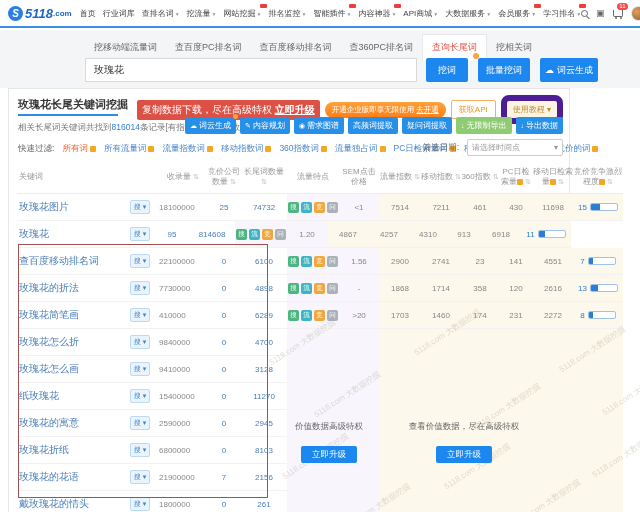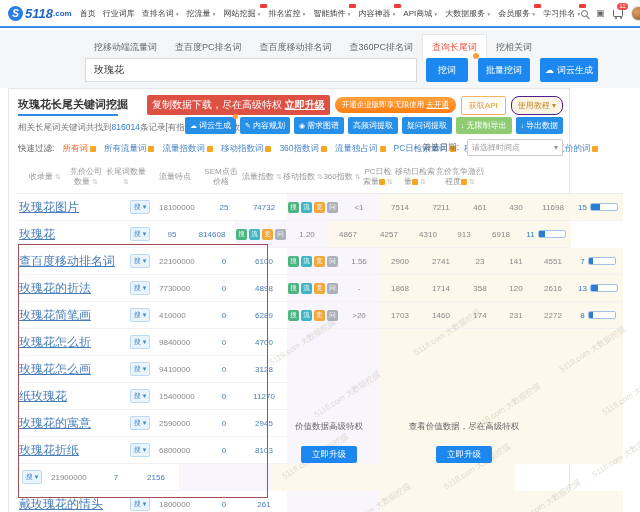--- a/index.html
+++ b/index.html
@@ -59,21 +59,21 @@
   .title-line { position:absolute; top:25px; left:9px; width:100px; height:2px; background:#2f8be6; }
   .promos { position:absolute; top:6px; right:6px; display:flex; align-items:center; gap:5px; }
   .badge-red { background:#dd5145; color:#fff; font-size:10px; padding:3px 5px; border-radius:2px;
     white-space:nowrap; cursor:pointer; }
   .badge-red a { color:#fff; text-decoration:underline; font-weight:bold; }
   .badge-orange { background:linear-gradient(#ffa13a,#ff7e15); color:#fff; font-size:7.5px;
     padding:3px 7px; border-radius:9px; white-space:nowrap; cursor:pointer; }
   .badge-orange a { color:#fff; text-decoration:underline; }
   .btn-api { background:#fff; border:1px solid #f3b161; color:#e8941f; font-size:8px;
     padding:3px 7px; border-radius:2px; cursor:pointer; white-space:nowrap; }
-  .btn-tut { background:#fcf4e3; border:1px solid #4c1d95; color:#bf8b32; font-size:8px;
+  .btn-tut { background:#fcf4e3; border:6px solid #4c1d95; color:#bf8b32; font-size:8px;
     padding:3px 6px; border-radius:8px; cursor:pointer; white-space:nowrap; }
   .stats { position:absolute; top:33px; left:9px; font-size:8.5px; color:#777; white-space:nowrap; }
   .stats .n-blue { color:#2f7ed8; }
   .stats .n-orange { color:#f60; }
   .tools { position:absolute; top:28px; right:6px; display:flex; gap:4px; }
   .tool { position:relative; background:#268fe8; color:#fff; font-size:8px; padding:3px 5px;
     border-radius:2px; display:flex; align-items:center; gap:2px; cursor:pointer; white-space:nowrap; }
   .tool.green { background:#8ecb72; }
   .tool .odot2 { position:absolute; top:-3px; right:-2px; width:5px; height:5px;
     background:#ffa13a; border-radius:50%; }
@@ -103,21 +103,21 @@
   .tr { display:flex; align-items:center; height:27px; }
   .td { height:27px; display:flex; align-items:center; justify-content:center;
     font-size:8px; color:#888; }
   .bb { border-bottom:1px solid #f2f2f2; }
   .c1 { width:108px; justify-content:flex-start; padding-left:2px; }
   .c2 { width:30px; } .c3 { width:52px; justify-content:flex-start; padding-left:4px; }
   .c4 { width:34px; } .c5 { width:46px; } .c6 { width:52px; gap:2px; }
   .c7 { width:40px; } .c8 { width:42px; } .c9 { width:40px; } .c10 { width:38px; }
   .c11 { width:34px; } .c12 { width:40px; } .c13 { width:50px; gap:3px; }
   .purple { background:#f8f5fd; } .cream { background:#fdf8ec; }
-  .kw-link { color:#4a7eb8; text-decoration:underline; font-size:12px; cursor:pointer;
+  .kw-link { color:#4a7eb8; font-size:10px; cursor:pointer;
     white-space:nowrap; overflow:hidden; }
   .num-link { color:#4a7eb8; cursor:pointer; }
   .chip { background:#eaf4fd; border:1px solid #bcd9f5; border-radius:2px; color:#3d86cc;
     font-size:7px; padding:1px 3px; cursor:pointer; white-space:nowrap; }
   .fbadge { width:11px; height:11px; border-radius:2px; color:#fff; font-size:6.5px;
     display:flex; align-items:center; justify-content:center; }
   .comp-num { color:#2d7dd2; font-size:8px; }
   .comp-bar { width:28px; height:8px; border:1px solid #9fc3e8; border-radius:2px;
     background:#fff; overflow:hidden; }
   .comp-fill { height:100%; background:#2d7dd2; }
@@ -252,20 +252,21 @@
     </div>
   <div class="datebox">
     <span>筛选日期:</span>
     <div class="date-select">
       <span>请选择时间点</span>
       <span>▾</span>
     </div>
   </div>
 
   <div class="thead" id="thead">
+      <div class="th c1" style="width: 138px; text-align: left;"><span>关键词</span></div>
       <div class="th c3"><span>收录量</span><span class="sort"> ⇅</span></div>
       <div class="th c4"><span>竞价公司数量</span><span class="sort"> ⇅</span></div>
       <div class="th c5"><span>长尾词数量</span><span class="sort"> ⇅</span></div>
       <div class="th c6"><span>流量特点</span></div>
       <div class="th c7"><span>SEM点击价格</span></div>
       <div class="th c8"><span>流量指数</span><span class="sort"> ⇅</span></div>
       <div class="th c9"><span>移动指数</span><span class="sort"> ⇅</span></div>
       <div class="th c10"><span>360指数</span><span class="sort"> ⇅</span></div>
       <div class="th c11"><span>PC日检索量</span><span class="prem"></span><span class="sort"> ⇅</span></div>
       <div class="th c12"><span>移动日检索量</span><span class="prem"></span><span class="sort"> ⇅</span></div>
@@ -545,20 +546,23 @@
         <div class="td c6 purple"></div>
         <div class="td c7 purple"></div>
         <div class="td c8 cream"></div>
         <div class="td c9 cream"></div>
         <div class="td c10 cream"></div>
         <div class="td c11 cream"></div>
         <div class="td c12 cream"></div>
         <div class="td c13 cream"></div>
       </div>
       <div class="tr">
+        <div class="td c1 bb">
+          <a class="kw-link">玫瑰花的花语</a>
+        </div>
         <div class="td c2 bb">
           <span class="chip">搜 ▾</span>
         </div>
         <div class="td c3 bb">21900000</div>
         <div class="td c4 bb">
           <a class="num-link">7</a>
         </div>
         <div class="td c5 bb">
           <a class="num-link">2156</a>
         </div>

